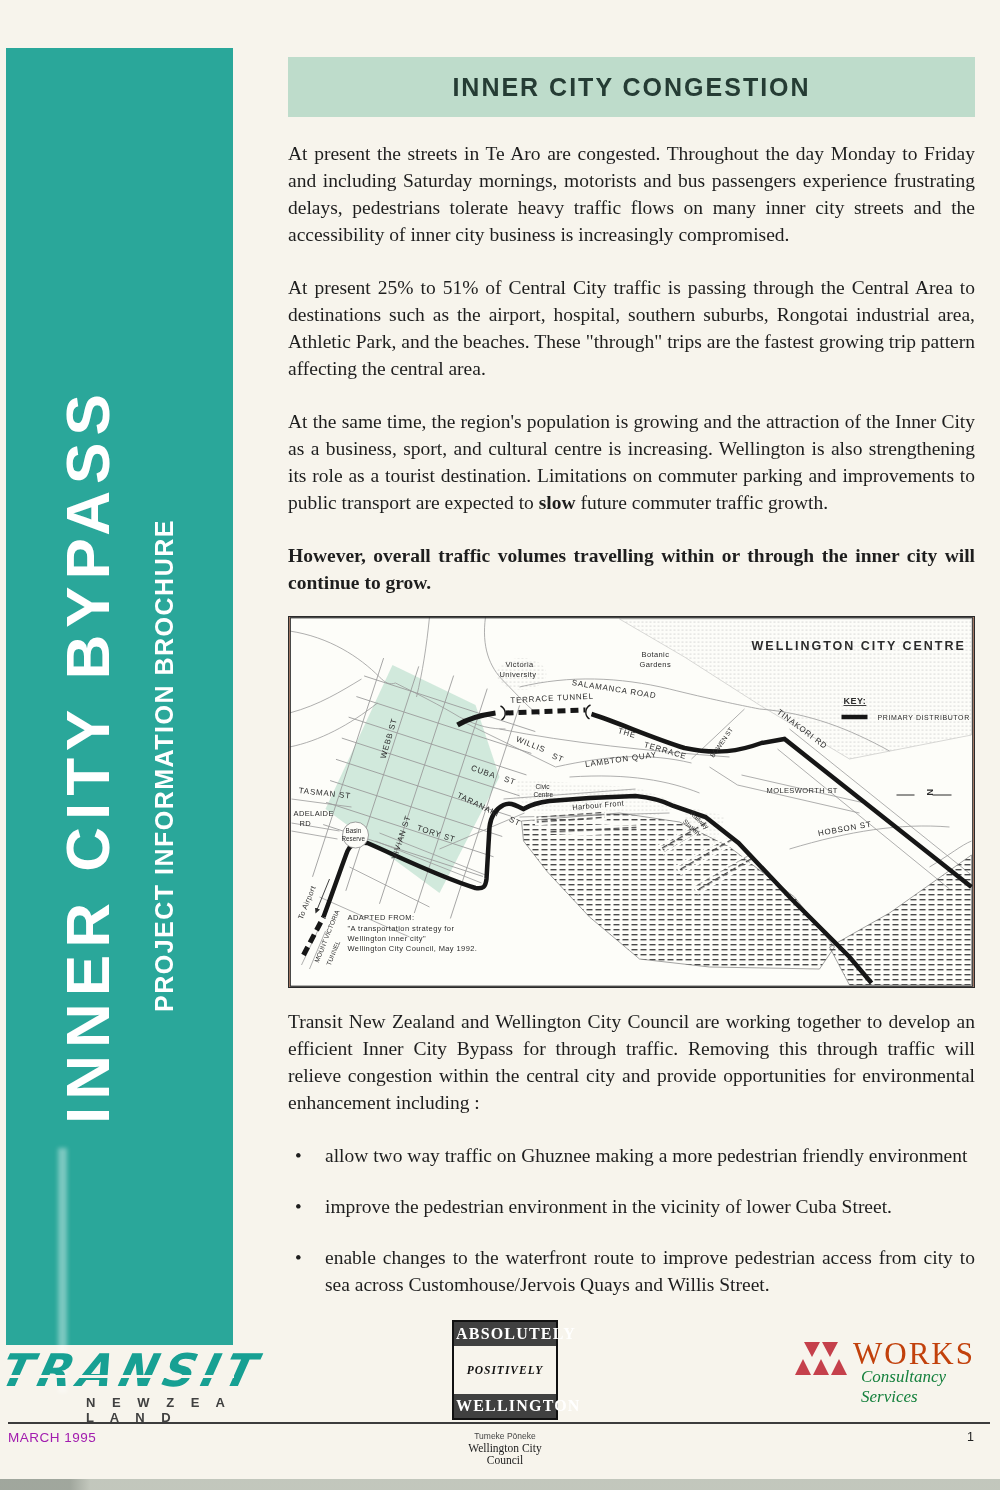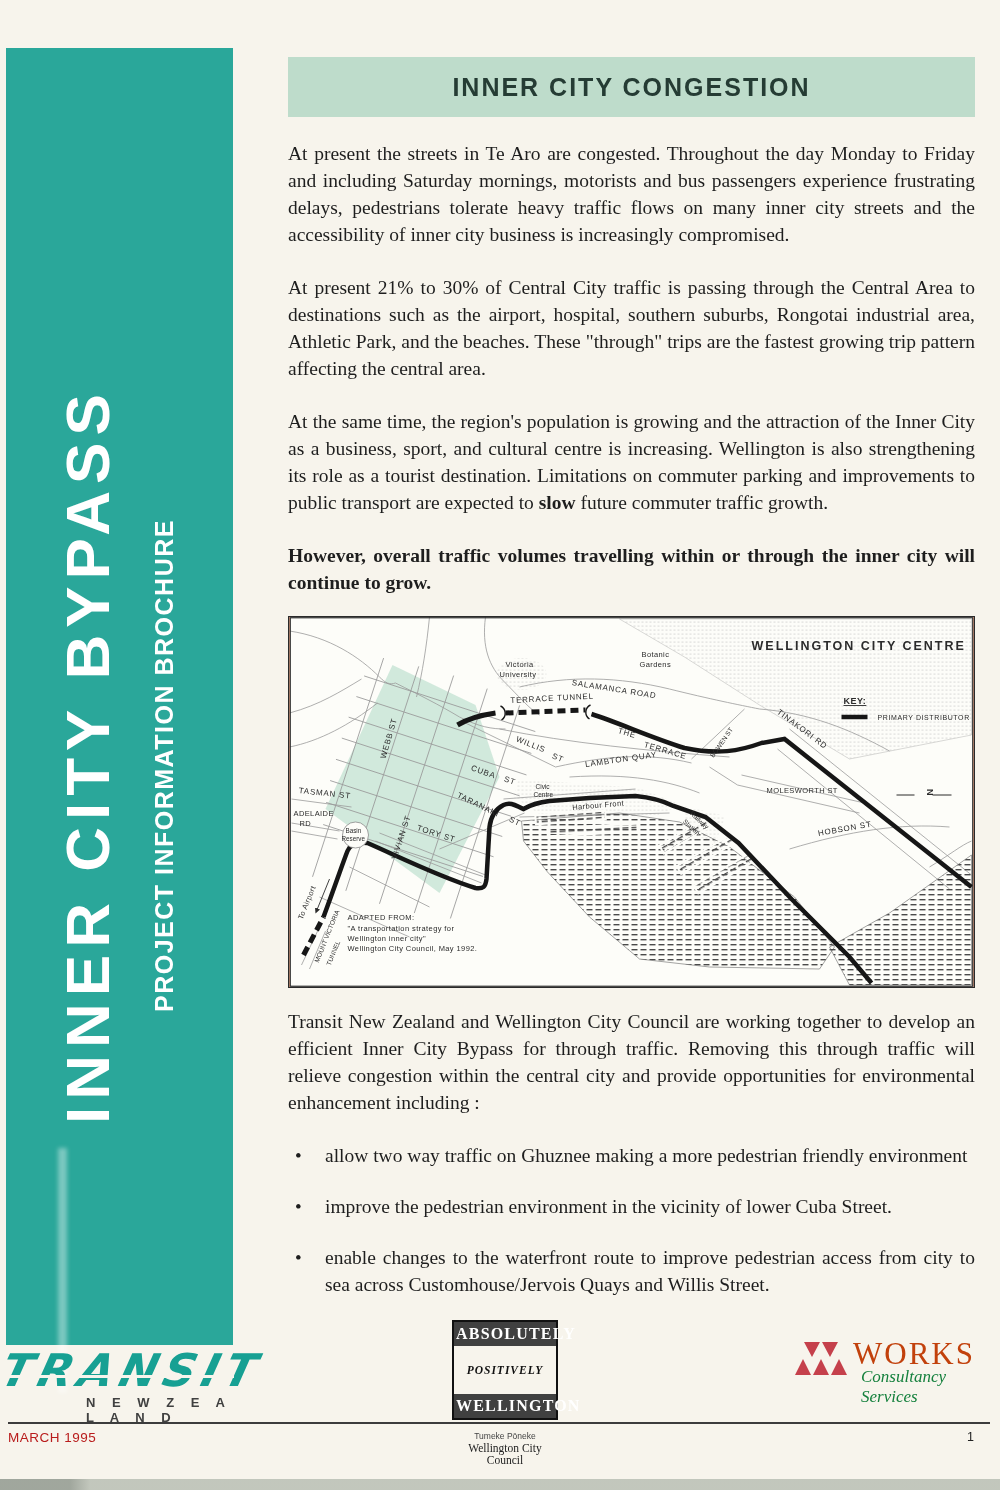--- a/index.html
+++ b/index.html
@@ -38,21 +38,21 @@
   .mkey{font-size:9px;font-weight:bold;letter-spacing:.5px;}
   .mkeyi{font-size:7px;letter-spacing:.6px;}
   .madp{font-size:7.5px;letter-spacing:.4px;}
   
   .bullet{display:flex;margin:0 0 24px 0;}
   .bullet .dot{width:30px;flex:0 0 30px;font-size:19px;line-height:27px;text-align:left;padding-left:7px;}
   .bullet p{margin:0;flex:1;}
   
   .rule{position:absolute;left:8px;top:1422px;width:982px;height:2px;background:#3c3c3c;}
   .march{position:absolute;left:8px;top:1430px;font-family:"Liberation Sans",sans-serif;
-         font-size:13.5px;color:#b91c1c;letter-spacing:.5px;}
+         font-size:13.5px;color:#a21caf;letter-spacing:.5px;}
   .pnum{position:absolute;right:26px;top:1430px;font-family:"Liberation Sans",sans-serif;
         font-size:12.5px;color:#222;}
   .bottom-strip{position:absolute;left:0;top:1479px;width:1000px;height:11px;
         background:linear-gradient(90deg,#91998f 0,#91998f 70px,#b9bfb4 90px,#b9bfb4 100%);opacity:.85;}
   
   .transit{position:absolute;left:8px;top:1348px;width:230px;height:66px;}
   .transit .word{font-family:"DejaVu Sans",sans-serif;font-weight:bold;font-style:italic;
                  font-size:45px;letter-spacing:6px;color:#17a093;transform:skewX(-14deg);
                  transform-origin:0 0;white-space:nowrap;line-height:1;}
   .transit .slit{position:absolute;left:0;top:27px;width:226px;height:3px;background:#f7f4ec;}
@@ -86,21 +86,21 @@
   </div>
   <div class="sb-title">INNER CITY BYPASS</div>
   <div class="sb-sub">PROJECT INFORMATION BROCHURE</div>
 
   <div class="header-bar">
     <span>INNER CITY CONGESTION</span>
   </div>
 
   <div class="content">
     <p>At present the streets in Te Aro are congested. Throughout the day Monday to Friday and including Saturday mornings, motorists and bus passengers experience frustrating delays, pedestrians tolerate heavy traffic flows on many inner city streets and the accessibility of inner city business is increasingly compromised.</p>
-    <p>At present 21% to 30% of Central City traffic is passing through the Central Area to destinations such as the airport, hospital, southern suburbs, Rongotai industrial area, Athletic Park, and the beaches. These "through" trips are the fastest growing trip pattern affecting the central area.</p>
+    <p>At present 25% to 51% of Central City traffic is passing through the Central Area to destinations such as the airport, hospital, southern suburbs, Rongotai industrial area, Athletic Park, and the beaches. These "through" trips are the fastest growing trip pattern affecting the central area.</p>
     <p><span>At the same time, the region's population is growing and the attraction of the Inner City as a business, sport, and cultural centre is increasing. Wellington is also strengthening its role as a tourist destination. Limitations on commuter parking and improvements to public transport are expected to </span><b>slow</b><span> future commuter traffic growth.</span></p>
     <p class="lead-bold">However, overall traffic volumes travelling within or through the inner city will continue to grow.</p>
 
     <div class="map-box">
       <svg viewBox="0 0 684 370">
         <defs>
           <pattern id="dots" width="4" height="4" patternUnits="userSpaceOnUse">
             <circle cx="1" cy="1" r="0.55" fill="#8f8f8f"></circle>
           </pattern>
           <pattern id="hatch" width="9" height="5" patternUnits="userSpaceOnUse">

